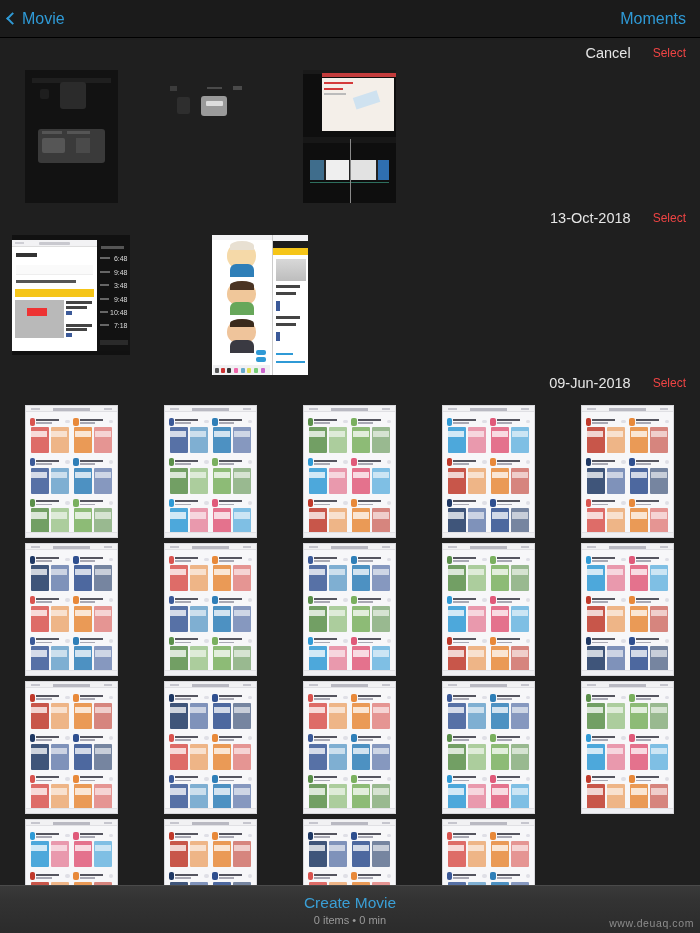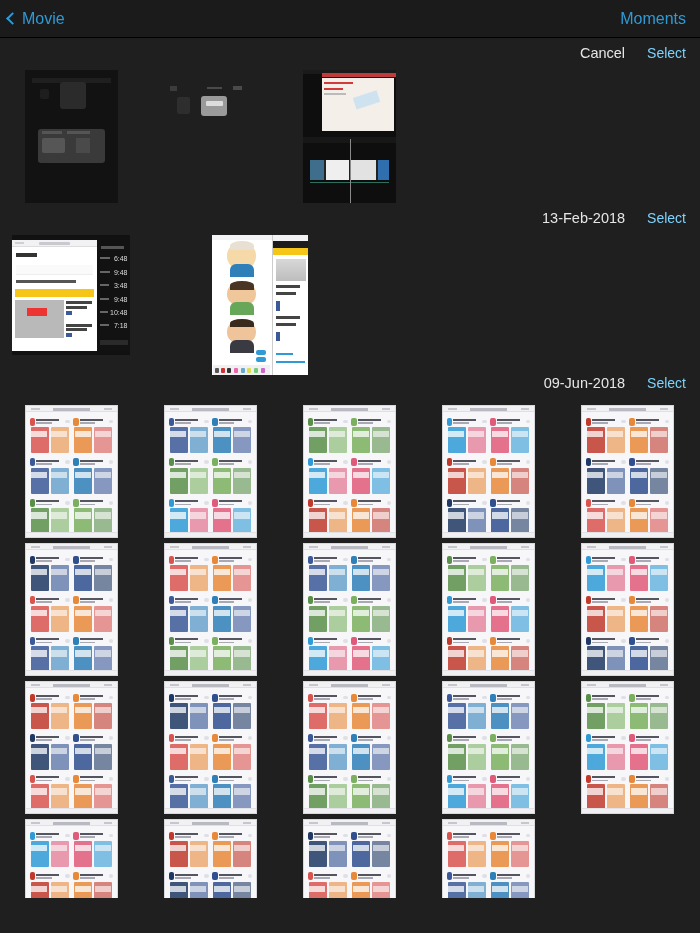--- a/index.html
+++ b/index.html
@@ -34,21 +34,21 @@
   .nav-cancel {
     position: absolute; right: 14px; color: #2f9ad6; font-size: 16px; cursor: pointer;
   }
 
   
   .section-head {
     height: 30px; display: flex; align-items: center; justify-content: flex-end;
     padding-right: 14px; gap: 22px;
   }
   .sec-date { color: #e6e6e6; font-size: 14.5px; }
-  .sec-select { color: #7dd3fc; font-size: 14px; cursor: pointer; }
+  .sec-select { color: #ef4444; font-size: 12px; cursor: pointer; }
 
   
   .row { display: flex; padding-left: 25px; gap: 46px; }
   .thumb {
     width: 93px; height: 133px; background: #fff;
     overflow: hidden; position: relative; cursor: pointer;
     flex: 0 0 auto;
   }
   .thumb.dark { background: #141414; }
   .sc-bar { position:absolute; left:0; right:0; top:0; height:7px; background:#f2f2f4; border-bottom:1px solid #ddd;}
@@ -135,21 +135,21 @@
           <div style="position:absolute;left:8%;top:84%;width:84%;height:1.5px;background:#2e6f5e;"></div>
           <div style="position:absolute;left:50%;top:52%;width:1px;height:48%;background:#8a8a8a;"></div>
         </div>
       </div>
 
     </div>
   </div>
 
   <div style="position:absolute;top:203px;left:0;width:700px;">
     <div class="section-head">
-      <span class="sec-date">13-Feb-2018</span>
+      <span class="sec-date">13-Oct-2018</span>
       <span class="sec-select">Select</span>
     </div>
     <div class="row" style="padding-left:12px;gap:46px;padding-top:2px;">
 
       <div class="thumb" style="width:118px;height:120px;background:#111;">
         <div style="position:absolute;left:0;top:4%;width:72%;height:93%;background:#fff;">
           <div class="sc-bar"></div>
           <div style="position:absolute;left:5%;top:12%;width:24%;height:4px;background:#333;"></div>
           <div style="position:absolute;left:5%;top:23%;width:90%;height:9%;background:#fafafa;border-bottom:1px solid #eee;"></div>
           <div style="position:absolute;left:5%;top:36%;width:70%;height:3px;background:#555;"></div>
@@ -1442,14 +1442,19 @@
             </div>
             <div style="position:absolute;left:53%;top:47%;width:20%;height:20%;background:#2f7fb8;opacity:.85;border-radius:1px;"></div>
             <div style="position:absolute;left:75%;top:47%;width:20%;height:20%;background:#3b5998;opacity:.6;border-radius:1px;"></div>
             <div style="position:absolute;left:54%;top:50%;width:17%;height:5%;background:rgba(255,255,255,.75);"></div>
             <div style="position:absolute;left:76%;top:50%;width:17%;height:5%;background:rgba(255,255,255,.6);"></div>
           </div>
         </div>
       </div>
   </div>
 
+  <div class="bottombar">
+    <div class="cm-title">Create Movie</div>
+    <div class="cm-sub">0 items • 0 min</div>
+    <div class="watermark">www.deuaq.com</div>
+  </div>
 
 </div>
 
 </body></html>

